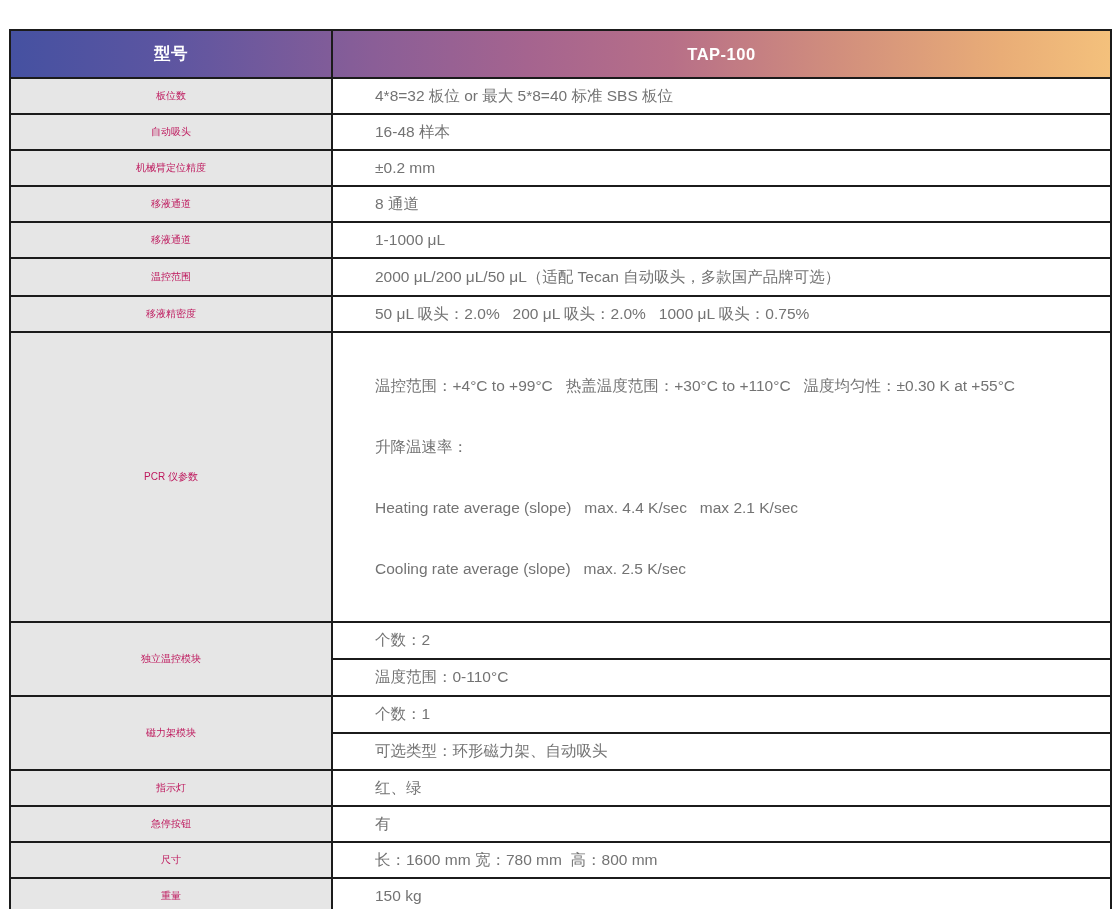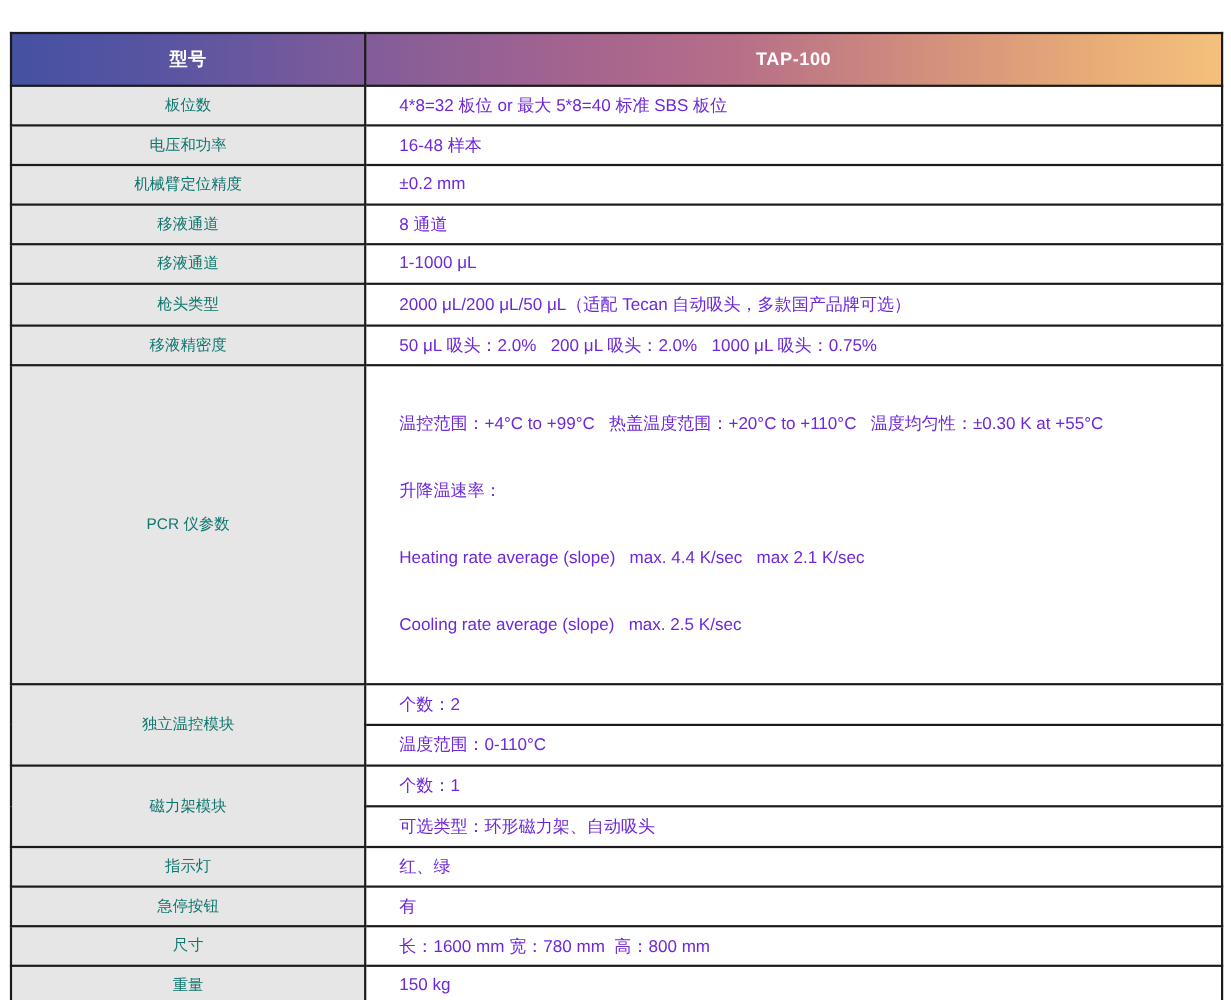--- a/index.html
+++ b/index.html
@@ -40,30 +40,30 @@
     color: #ffffff;
     font-size: 16.5px;
     font-weight: bold;
     letter-spacing: 0.5px;
     text-align: center;
     padding: 0;
   }
   td.label {
     background: #e6e6e6;
     text-align: center;
-    color: #0f766e;
-    font-size: 14px;
+    color: #be185d;
+    font-size: 10px;
     padding: 2px 8px;
   }
   td.value {
     background: #ffffff;
-    color: #6d28d9;
+    color: #737373;
     font-size: 15.5px;
     text-align: left;
-    padding: 4px 12px 4px 30px;
+    padding: 4px 12px 4px 42px;
     white-space: pre-wrap;
   }
   td.value .line { line-height: 25px; }
   tr.h36 { height: 36px; }
   tr.h37 { height: 37px; }
   tr.h38 { height: 38px; }
   tr.h101 { height: 101px; }
 </style>
 </head>
 <body>
@@ -80,53 +80,53 @@
       <th>型号</th>
       <th>TAP-100</th>
     </tr>
 
     <tr class="h36">
       <td class="label">板位数</td>
       <td class="value">4*8=32 板位 or 最大 5*8=40 标准 SBS 板位</td>
     </tr>
 
     <tr class="h36">
-      <td class="label">电压和功率</td>
+      <td class="label">自动吸头</td>
       <td class="value">16-48 样本</td>
     </tr>
 
     <tr class="h36">
       <td class="label">机械臂定位精度</td>
       <td class="value">±0.2 mm</td>
     </tr>
 
     <tr class="h36">
       <td class="label">移液通道</td>
       <td class="value">8 通道</td>
     </tr>
 
     <tr class="h36">
       <td class="label">移液通道</td>
       <td class="value">1-1000 μL</td>
     </tr>
 
     <tr class="h38">
-      <td class="label">枪头类型</td>
+      <td class="label">温控范围</td>
       <td class="value">2000 μL/200 μL/50 μL（适配 Tecan 自动吸头，多款国产品牌可选）</td>
     </tr>
 
     <tr class="h36">
       <td class="label">移液精密度</td>
       <td class="value">50 μL 吸头：2.0%   200 μL 吸头：2.0%   1000 μL 吸头：0.75%</td>
     </tr>
 
     <tr class="h101">
       <td class="label">PCR 仪参数</td>
       <td class="value">
-        <div class="line">温控范围：+4°C to +99°C   热盖温度范围：+20°C to +110°C   温度均匀性：±0.30 K at +55°C</div>
+        <div class="line">温控范围：+4°C to +99°C   热盖温度范围：+30°C to +110°C   温度均匀性：±0.30 K at +55°C</div>
         <div class="line">升降温速率：</div>
         <div class="line">Heating rate average (slope)   max. 4.4 K/sec   max 2.1 K/sec</div>
         <div class="line">Cooling rate average (slope)   max. 2.5 K/sec</div>
       </td>
     </tr>
 
     <tr class="h37">
       <td class="label" rowspan="2">独立温控模块</td>
       <td class="value">个数：2</td>
     </tr>

